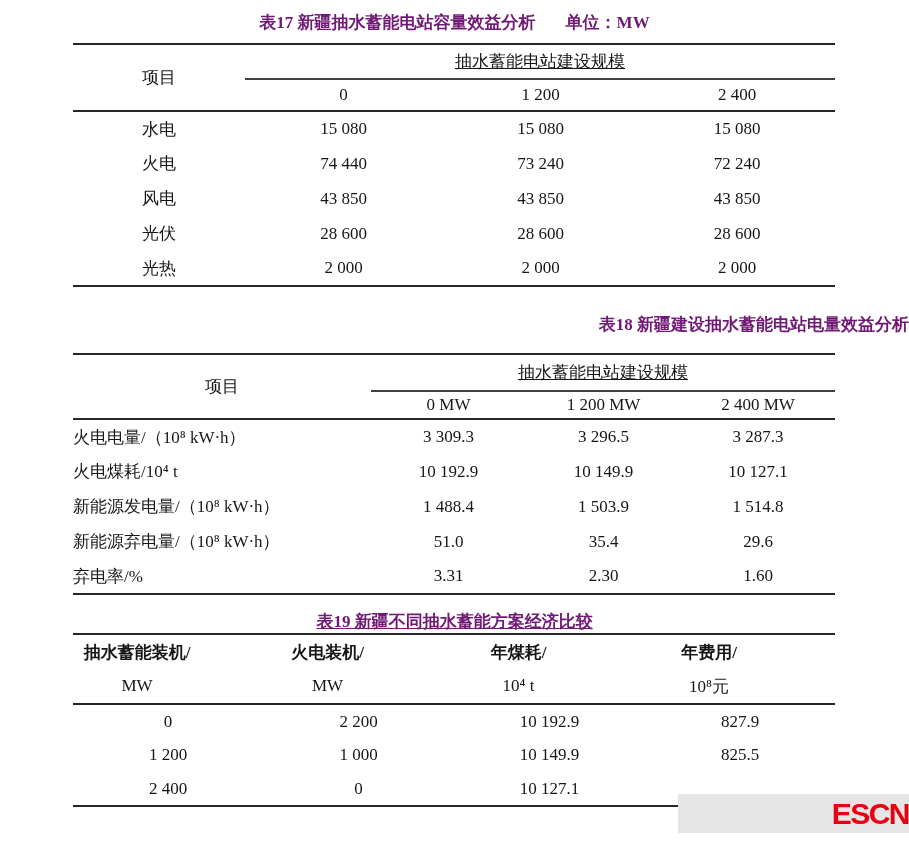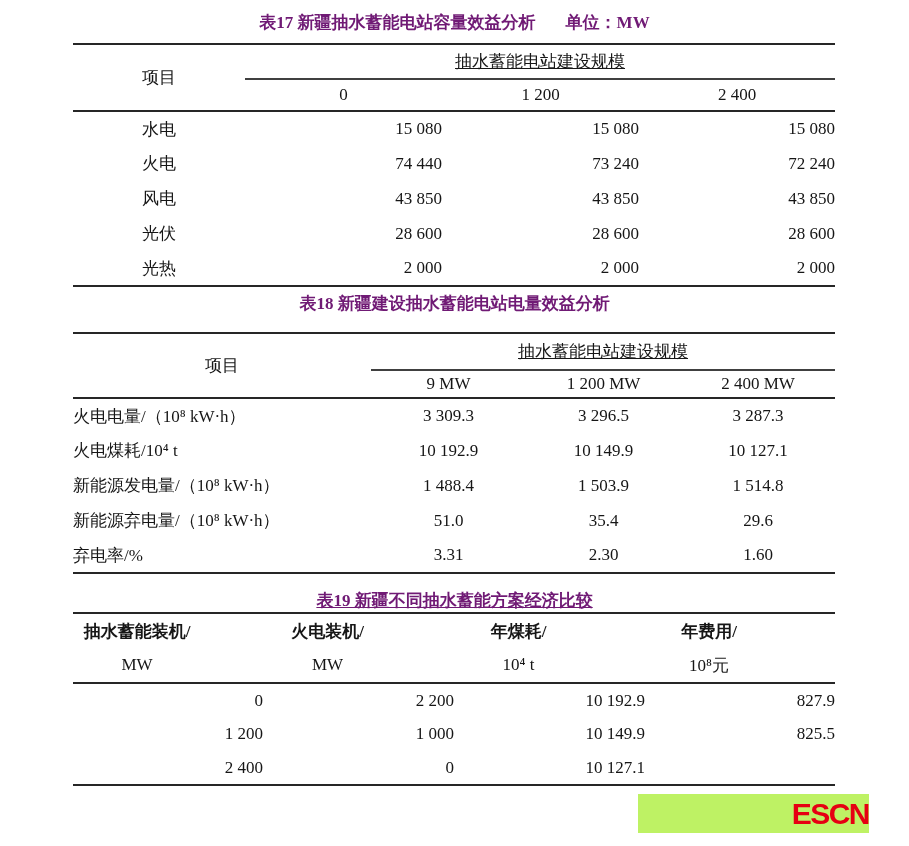--- a/index.html
+++ b/index.html
@@ -14,21 +14,21 @@
   
   .caption{
     text-align:center;
     font-size:17px;
     font-weight:600;
     line-height:23px;
     color:#701a75;
     white-space:nowrap;
   }
   .cap17{padding-top:11px;}
-  .cap18{margin-top:5px;}
+  .cap18{margin-top:26px;text-align:right;}
   .cap19{margin-top:15px;text-decoration:underline;}
   .caption .unit{margin-left:30px;font-weight:600;}
   
   table.tbl{
     border-collapse:collapse;
     table-layout:fixed;
     width:762px;
     margin-left:73px;
     border-top:2.5px solid #262626;
     border-bottom:2.5px solid #262626;
@@ -37,21 +37,21 @@
   .tbl th,.tbl td{
     padding:0;
     vertical-align:middle;
     font-weight:normal;
     overflow:hidden;
     white-space:nowrap;
   }
   .cjk{font-weight:600;}
   .ctr{text-align:center;}
   .lft{text-align:left;padding-left:4px;}
-  .num{text-align:right;padding-right:62px;}
+  .num{text-align:center;padding-right:62px;}
   .numc{text-align:center;}
   
   .groupth{border-bottom:2px solid #404040;text-align:center;text-decoration:underline;}
   
   .hdr-rule{border-bottom:2.5px solid #262626;}
   
   .t17{margin-top:9px;}
   .t17 tr.gh{height:35px;}
   .t17 tr.sh{height:32px;}
   .t17 tbody tr{height:35px;}
@@ -62,23 +62,23 @@
   .t18 tbody tr{height:35px;margin-left:13px;}
   
   .t19{}
   .t19 tr.hl{height:35px;}
   .t19 tbody tr{height:34px;}
   .t19 th.hd{text-align:center;padding-right:62px;font-weight:600;}
   .t19 th.hd.latin{font-weight:normal;}
   
   .watermark{
     position:absolute;
-    left:638px;top:794px;
+    left:678px;top:794px;
     width:231px;height:39px;
-    background:#bef264;
+    background:#e5e5e5;
     display:flex;align-items:center;justify-content:flex-end;
     color:#e60012;
     font-family:"Liberation Sans","DejaVu Sans",sans-serif;
     white-space:nowrap;
   }
   .watermark .logo{
     font-size:30px;font-weight:800;letter-spacing:-1.5px;line-height:1;
   }
   .watermark .site{
     font-size:27px;font-weight:800;line-height:1;letter-spacing:0.5px;
@@ -155,21 +155,21 @@
         <col style="width:155px">
         <col style="width:155px">
         <col style="width:154px">
       </colgroup>
     <thead>
       <tr class="gh">
         <th rowspan="2" class="ctr cjk hdr-rule">项目</th>
         <th colspan="3" class="groupth cjk">抽水蓄能电站建设规模</th>
       </tr>
       <tr class="sh">
-        <th class="ctr hdr-rule">9 MW</th>
+        <th class="ctr hdr-rule">0 MW</th>
         <th class="ctr hdr-rule">1 200 MW</th>
         <th class="ctr hdr-rule">2 400 MW</th>
       </tr>
     </thead>
     <tbody>
       <tr>
         <td class="lft cjk">火电电量/（10⁸ kW·h）</td>
         <td class="numc">3 309.3</td>
         <td class="numc">3 296.5</td>
         <td class="numc">3 287.3</td>

